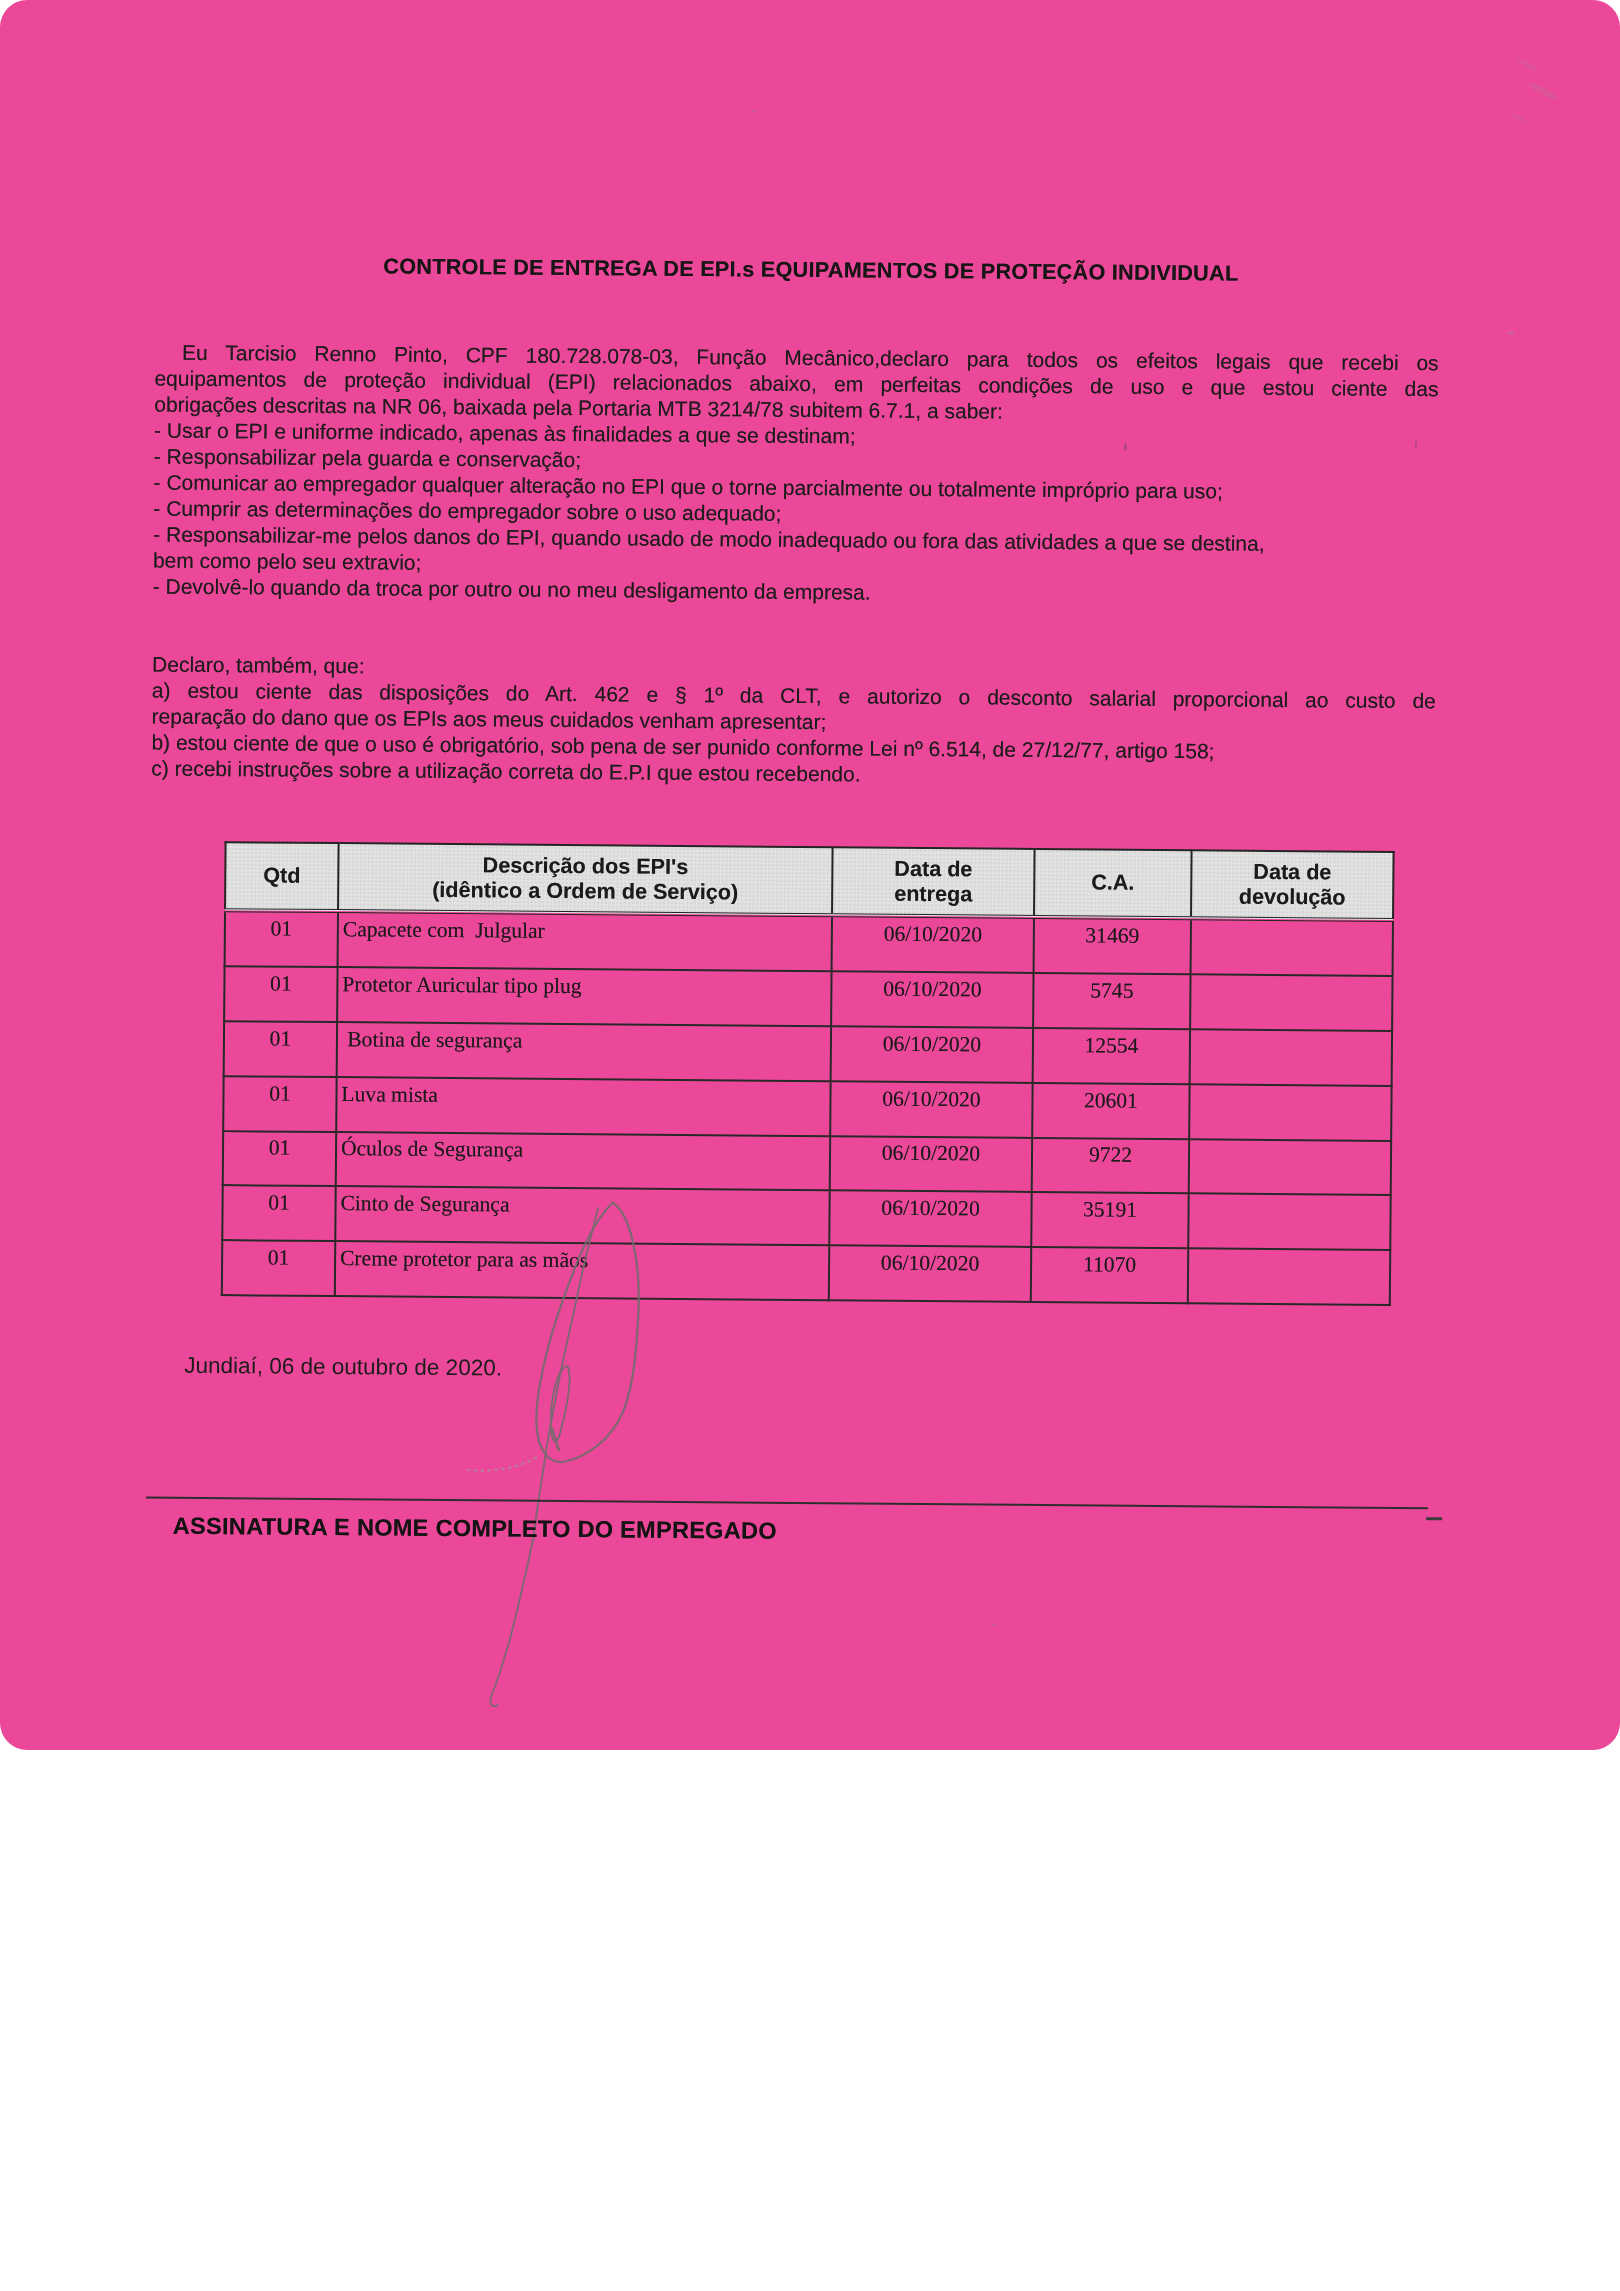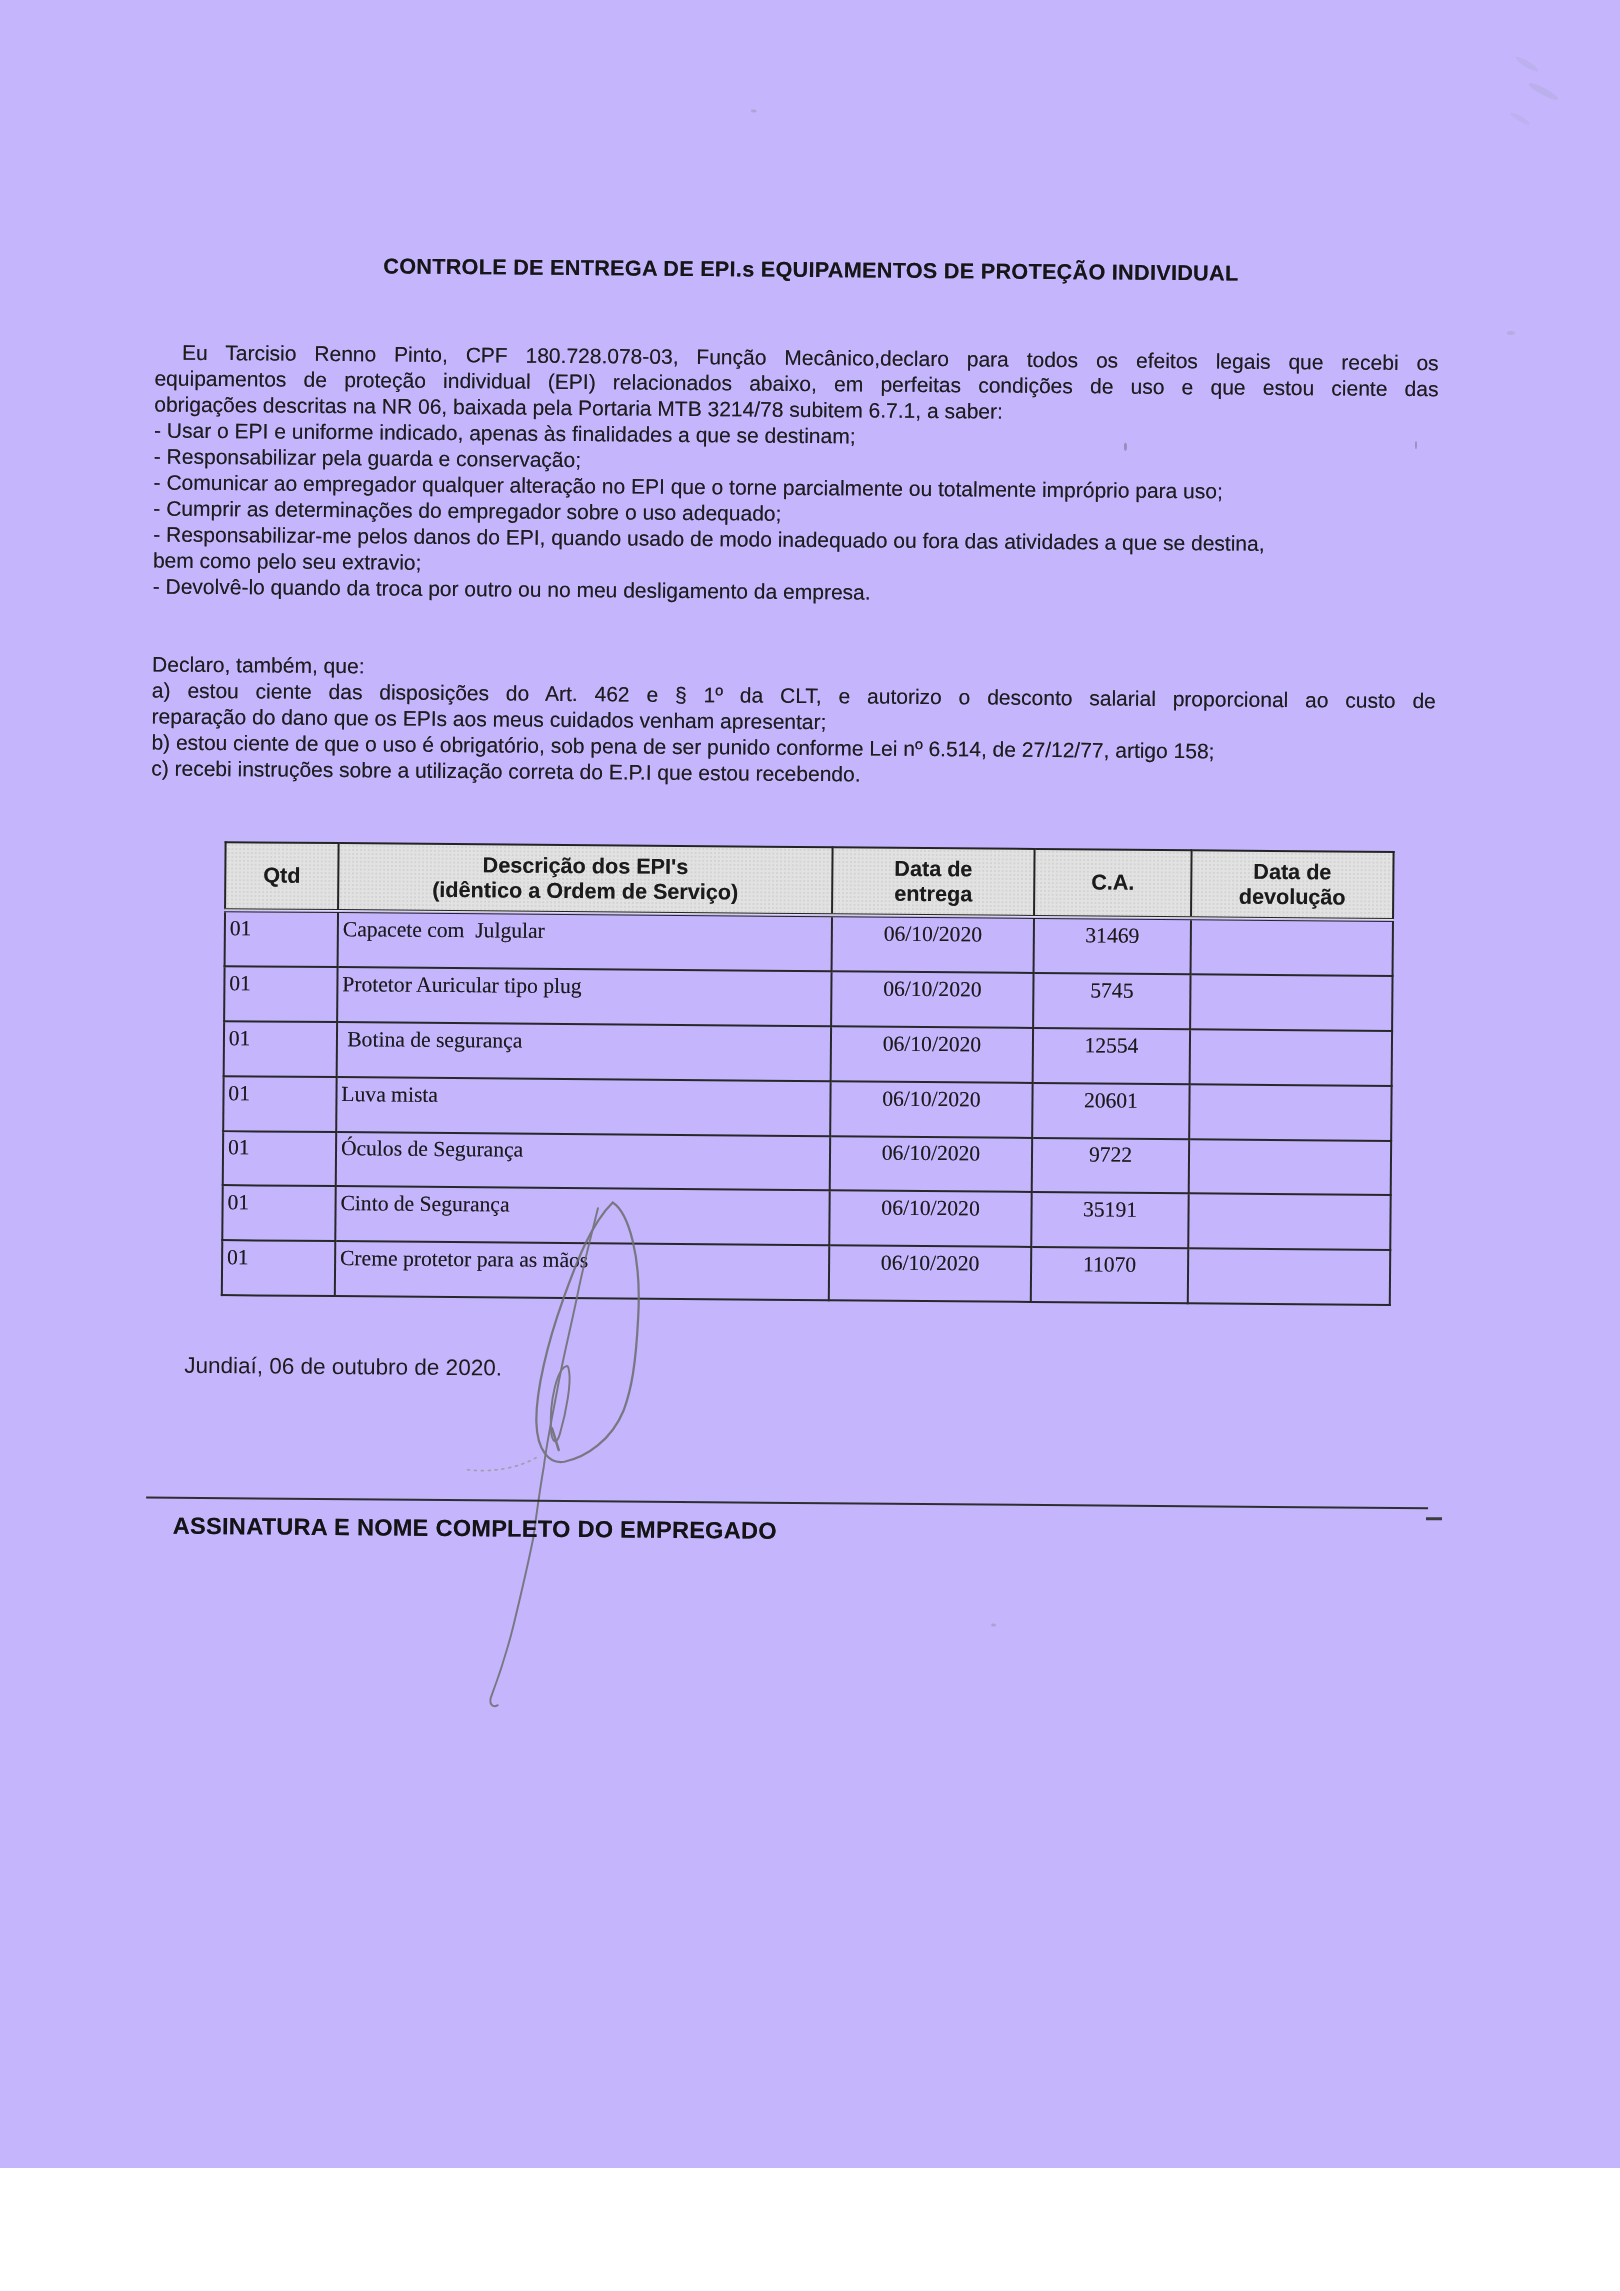--- a/index.html
+++ b/index.html
@@ -1,19 +1,19 @@
 <!DOCTYPE html>
 <html><head>
 <meta charset="utf-8">
 <title>CONTROLE DE ENTREGA DE EPI</title>
 <style>
   html,body{margin:0;padding:0;background:#ffffff;}
   .page{
-    position:relative;width:1620px;height:2168px;background:#c4b5fd;
-    overflow:hidden;font-family:"Liberation Sans",sans-serif;color:#1c1c1c;
+    position:relative;width:1620px;height:1750px;background:#ec4899;
+    overflow:hidden;font-family:"Liberation Sans",sans-serif;color:#1c1c1c;border-radius:27px;
   }
   .sheet{position:absolute;left:0;top:0;width:1620px;height:2292px;
     transform:rotate(0.48deg);transform-origin:804px 1157px;}
   .doc-title{
     position:absolute;left:88px;top:257px;width:1431px;text-align:center;
     font-size:21.6px;font-weight:bold;letter-spacing:0.3px;color:#161616;
     text-shadow:0 0 0.4px rgba(0,0,0,.55);
   }
   .textblock{position:absolute;left:148px;width:1284px;font-size:21px;
     line-height:26px;color:#1d1d1d;text-shadow:0 0 0.4px rgba(0,0,0,.5);}
@@ -34,21 +34,21 @@
     background-color:#e2e2e2;
     background-image:radial-gradient(rgba(110,110,110,.13) 1px, transparent 1px);
     background-size:3.9px 3.9px;
     font-family:"Liberation Sans",sans-serif;font-weight:bold;font-size:21.6px;
     line-height:24.5px;text-align:center;vertical-align:middle;padding:0;height:65px;
   }
   .epi-table td{
     border:2px solid #282828;height:49px;vertical-align:top;
     font-size:21.6px;padding:3.9px 3.9px 0 3.9px;
   }
-  .c-qtd{font-size:19.6px;padding-top:5.9px;}
+  .c-qtd{text-align:center;font-size:19.6px;padding-top:5.9px;}
   .c-desc{text-align:left;white-space:pre-wrap;padding-left:2.9px;}
   .c-date{text-align:center;padding-top:5.9px;}
   .c-ca{text-align:center;padding-top:6.9px;}
   .city-date{position:absolute;left:186px;top:1357px;font-size:22.5px;line-height:27.4px;}
   .sig-line{position:absolute;left:149px;top:1502px;width:1282px;height:0;
     border-top:2.5px solid #2e2e2e;}
   .sig-line-dash{position:absolute;left:1429px;top:1512px;width:15.7px;height:2.9px;background:#3c3c3c;}
   .sig-caption{position:absolute;left:176px;top:1518px;font-size:23.5px;font-weight:bold;
     letter-spacing:0.3px;line-height:27.4px;color:#141414;text-shadow:0 0 0.4px rgba(0,0,0,.55);}
   .signature-svg{position:absolute;left:421px;top:1108px;width:294px;height:637px;}

